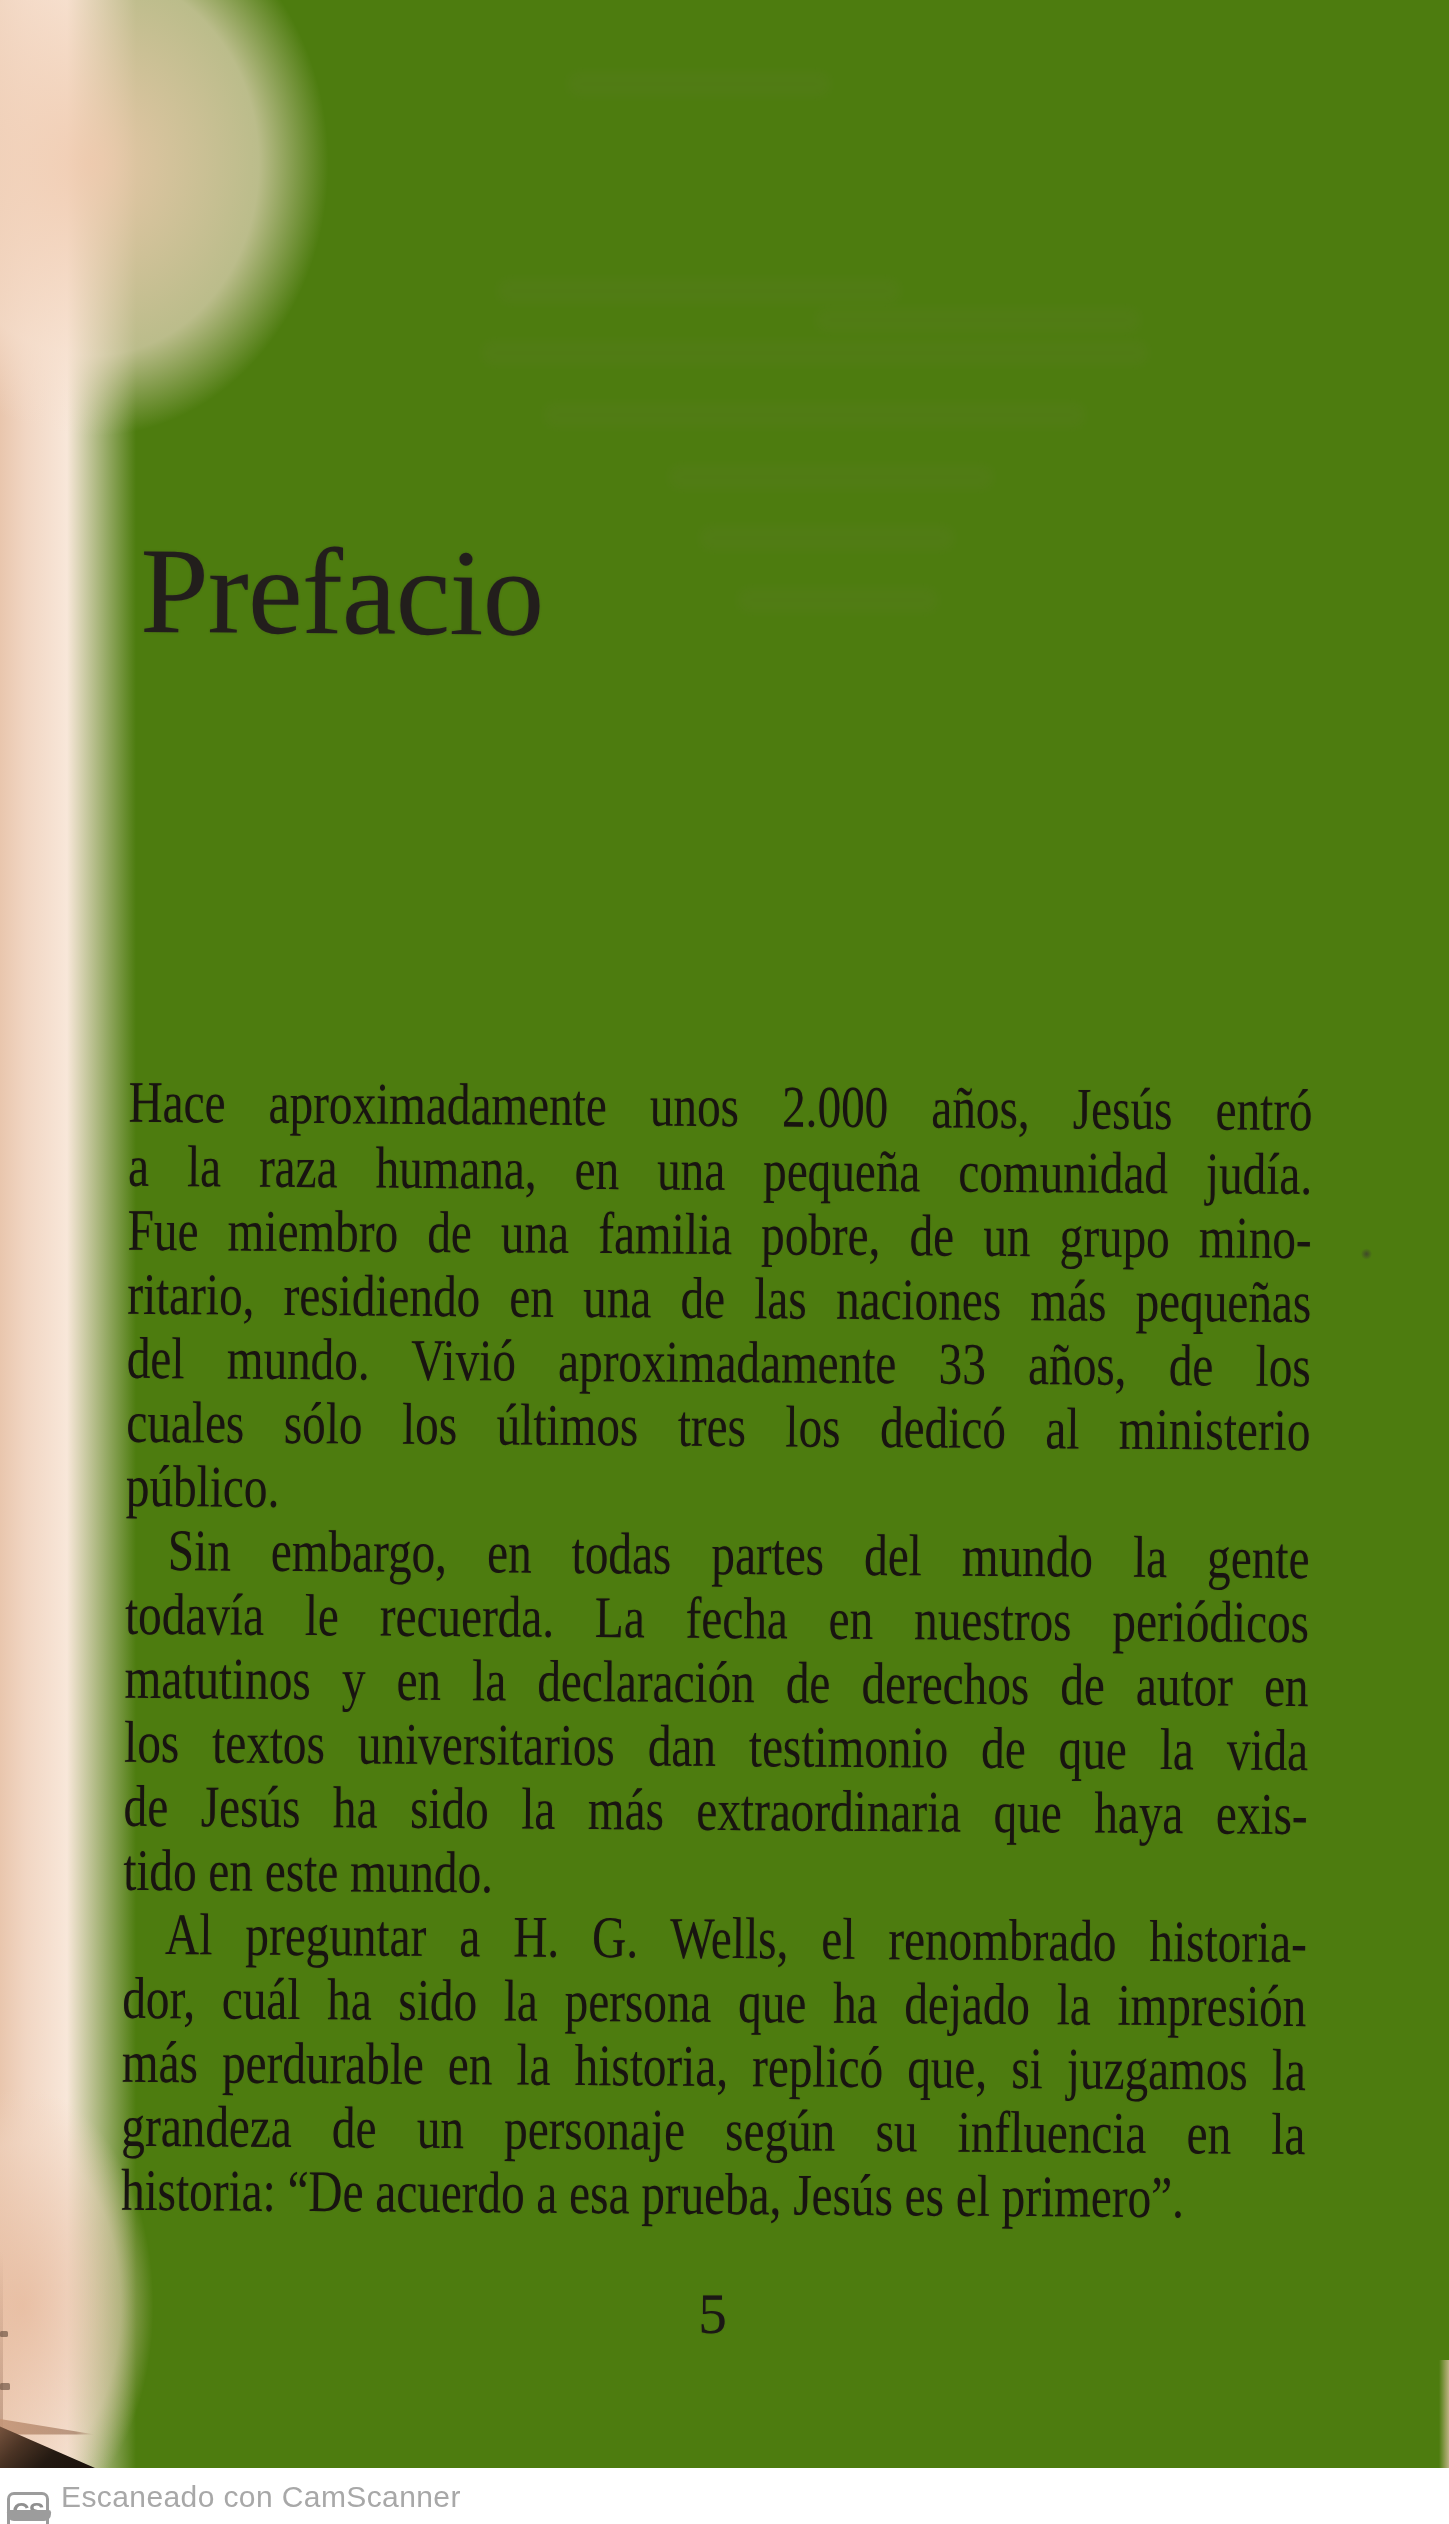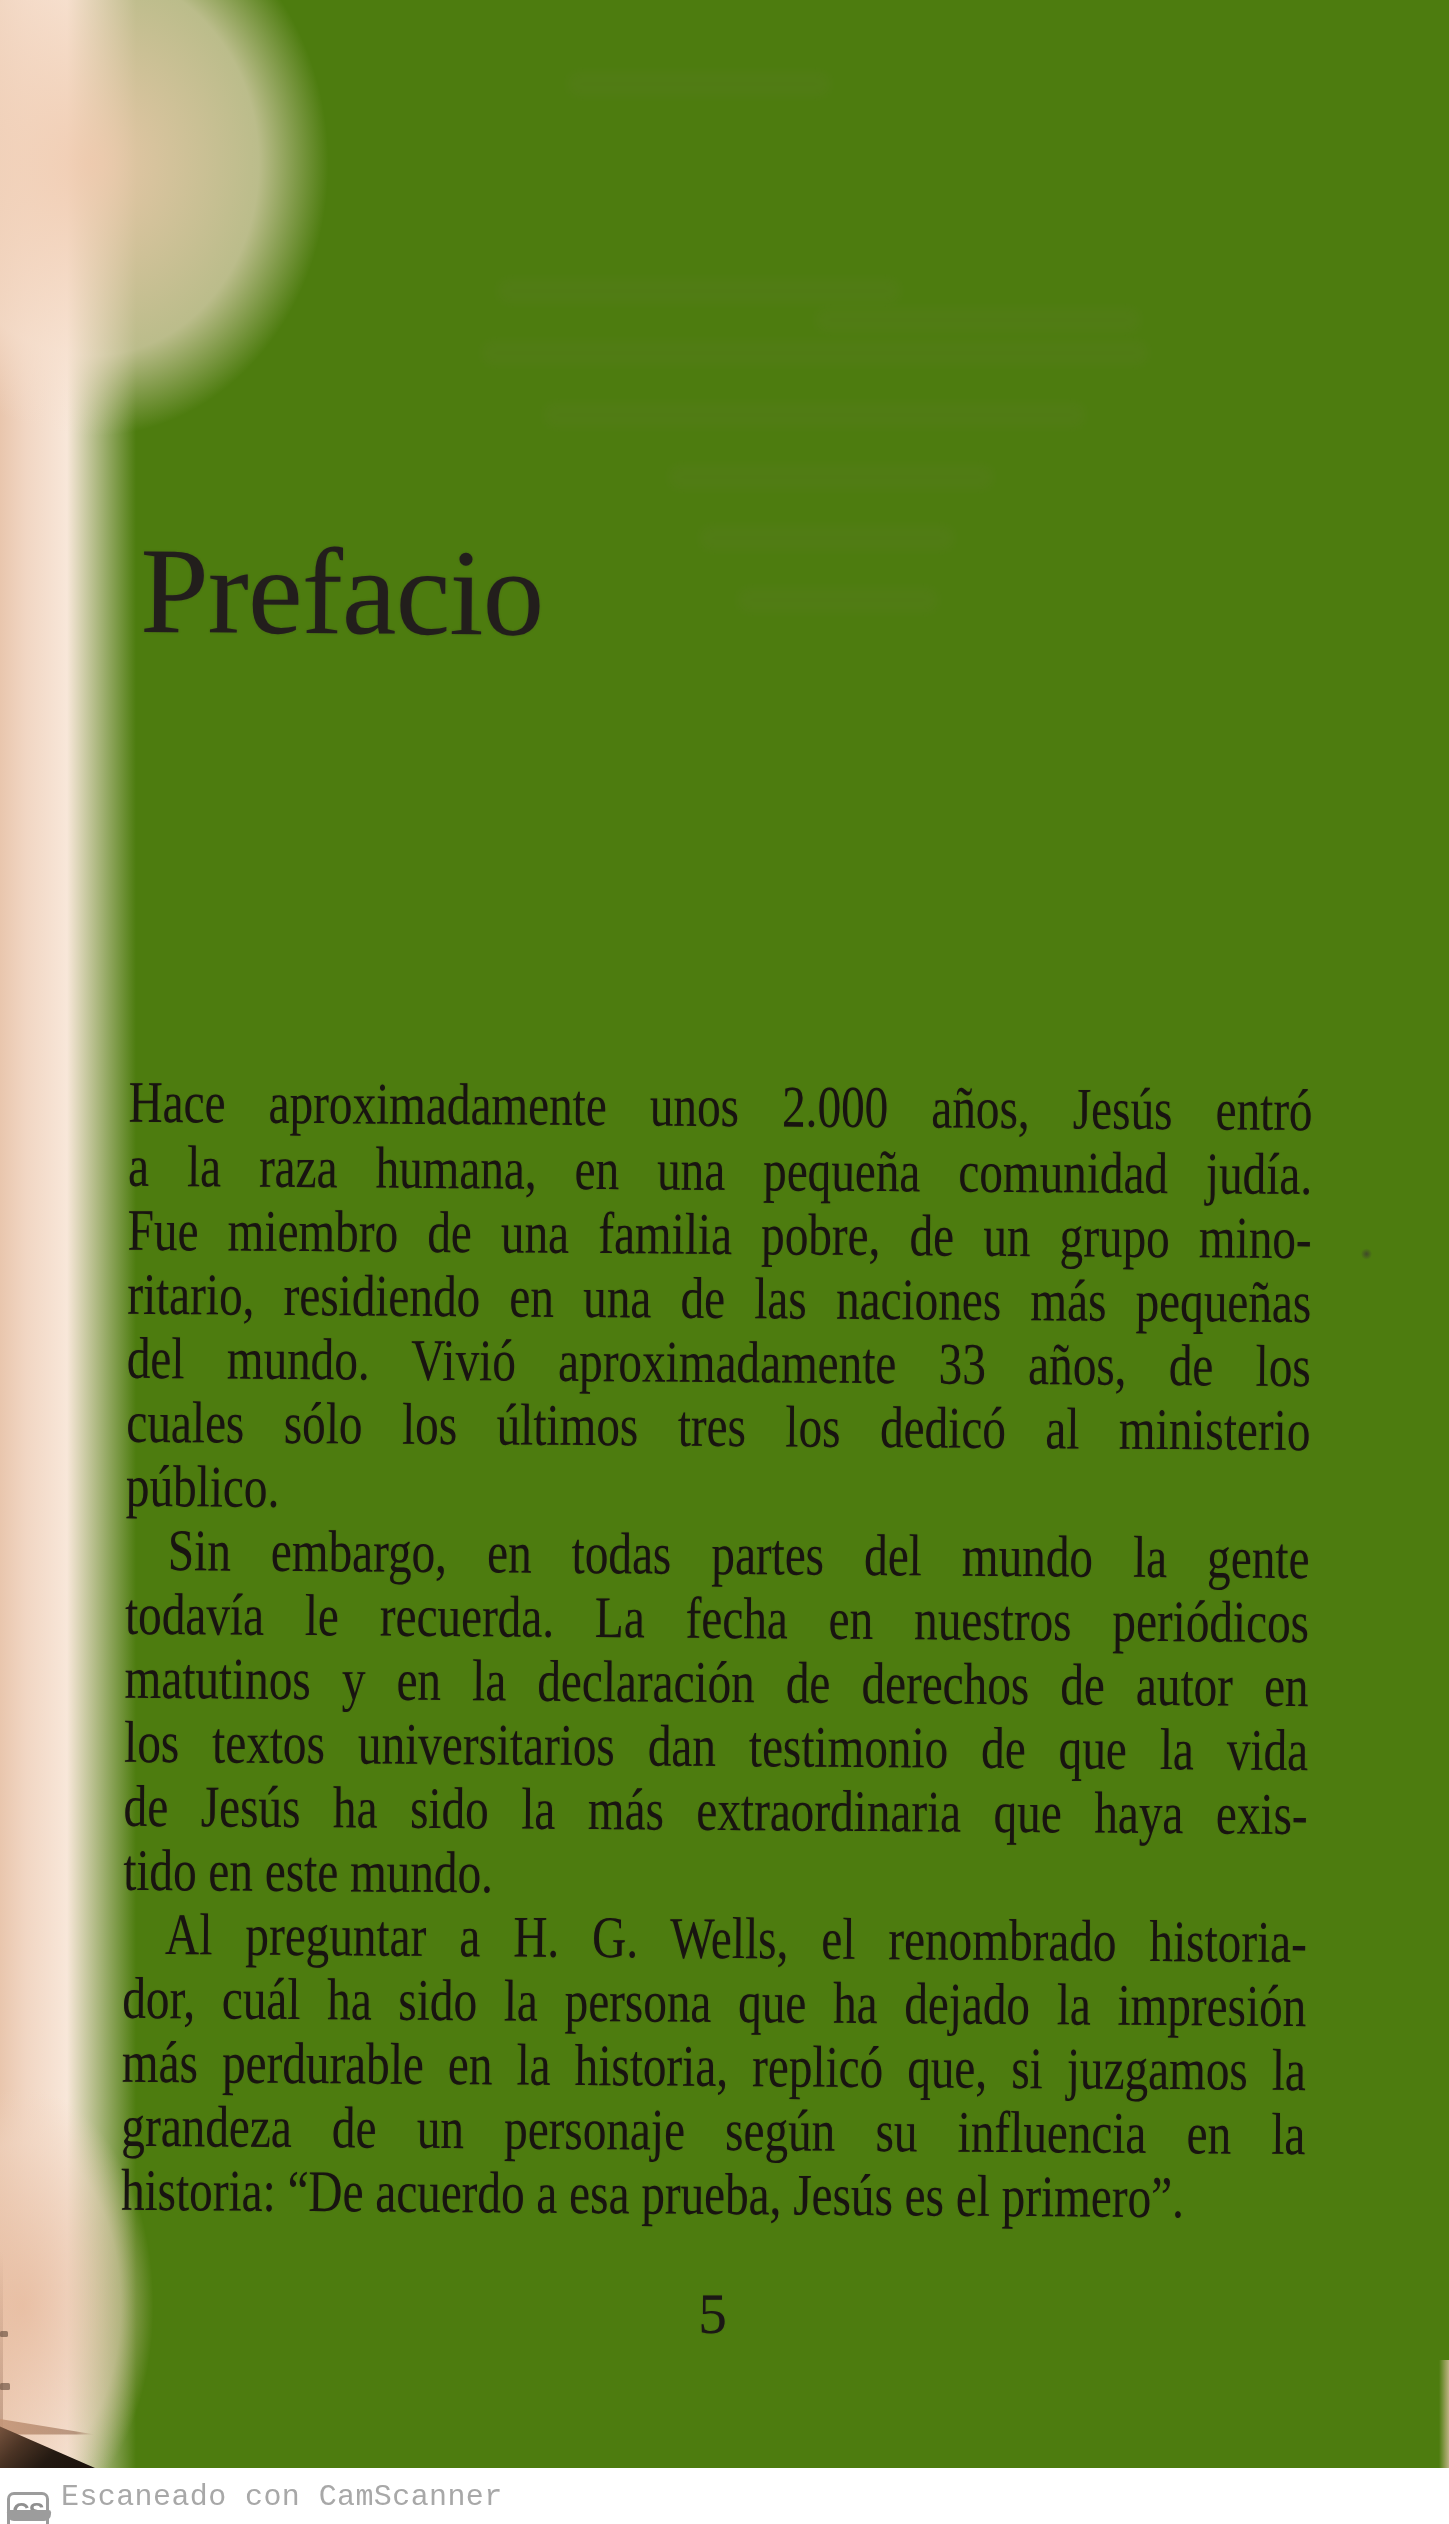--- a/index.html
+++ b/index.html
@@ -90,21 +90,21 @@
   .cs-box {
     position:absolute; left:0; top:0; width:36px; height:33px;
     border:3.9px solid #9c9c9c; border-radius:7px; background:#ffffff;
     display:flex; align-items:center; justify-content:center;margin-top:20px;
   }
   .cs-text { font-size:24px; font-weight:bold; color:#8f8f8f; letter-spacing:-0.8px; }
   .cs-tab {
     position:absolute; left:0; top:38px; width:44px; height:11px;
     background:#9c9c9c; border-radius:2.3px 2.3px 7px 7px;
   }
-  .bar-label { margin-left:10px; font-size:30px; color:#a8a8a8; letter-spacing:0.4px;font-family:Liberation Mono, monospace; }
+  .bar-label { margin-left:10px; font-size:30px; color:#a8a8a8; letter-spacing:0.4px; }
 </style>
 </head>
 <body>
 
 <div class="canvas">
 
   <div class="photo">
 
     <div class="tint-left"></div>
     <div class="tint-topleft"></div>

